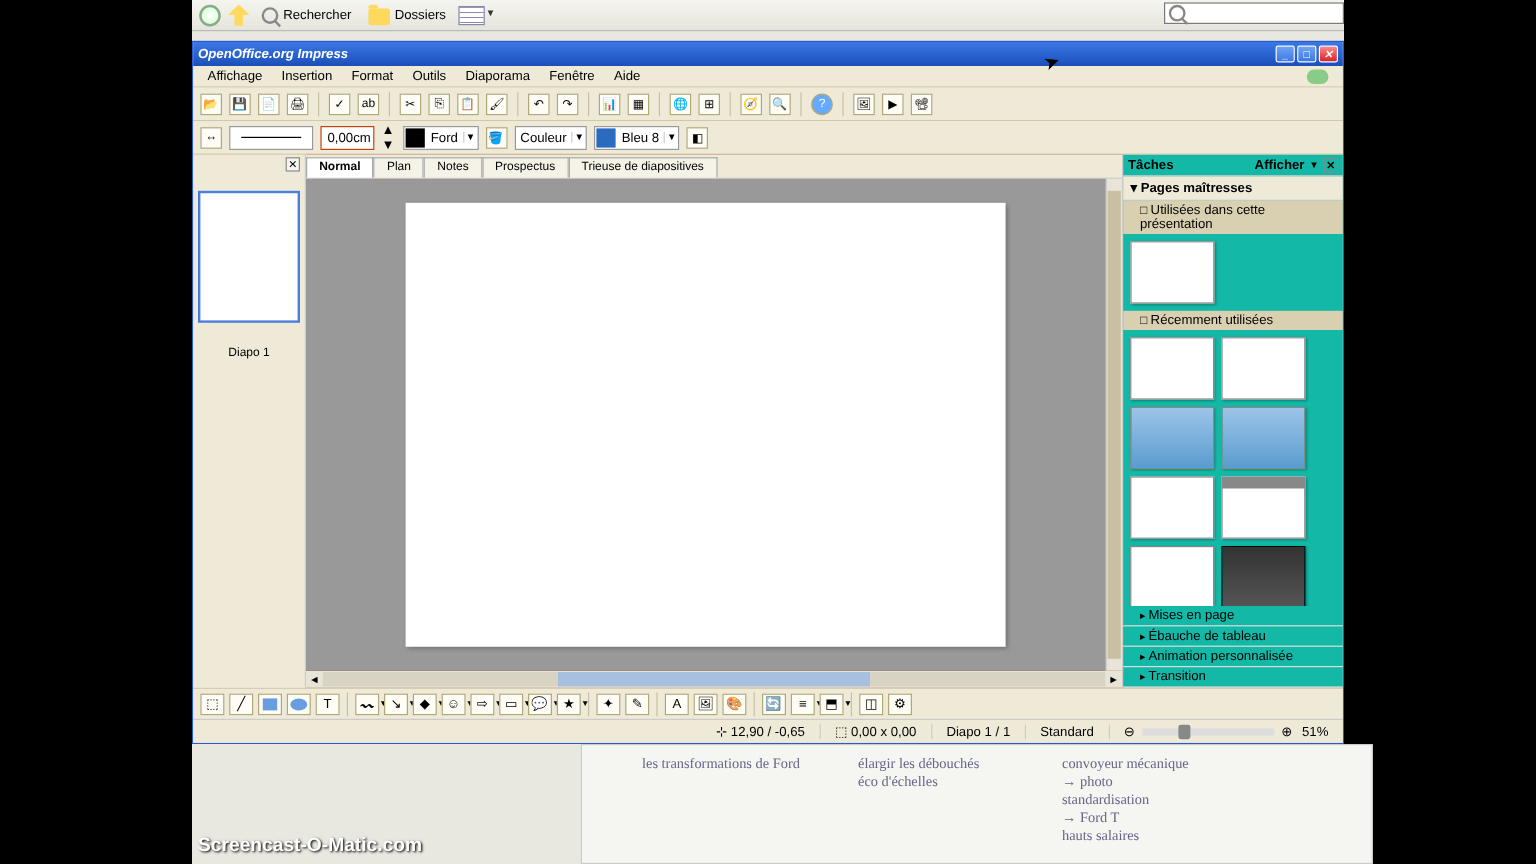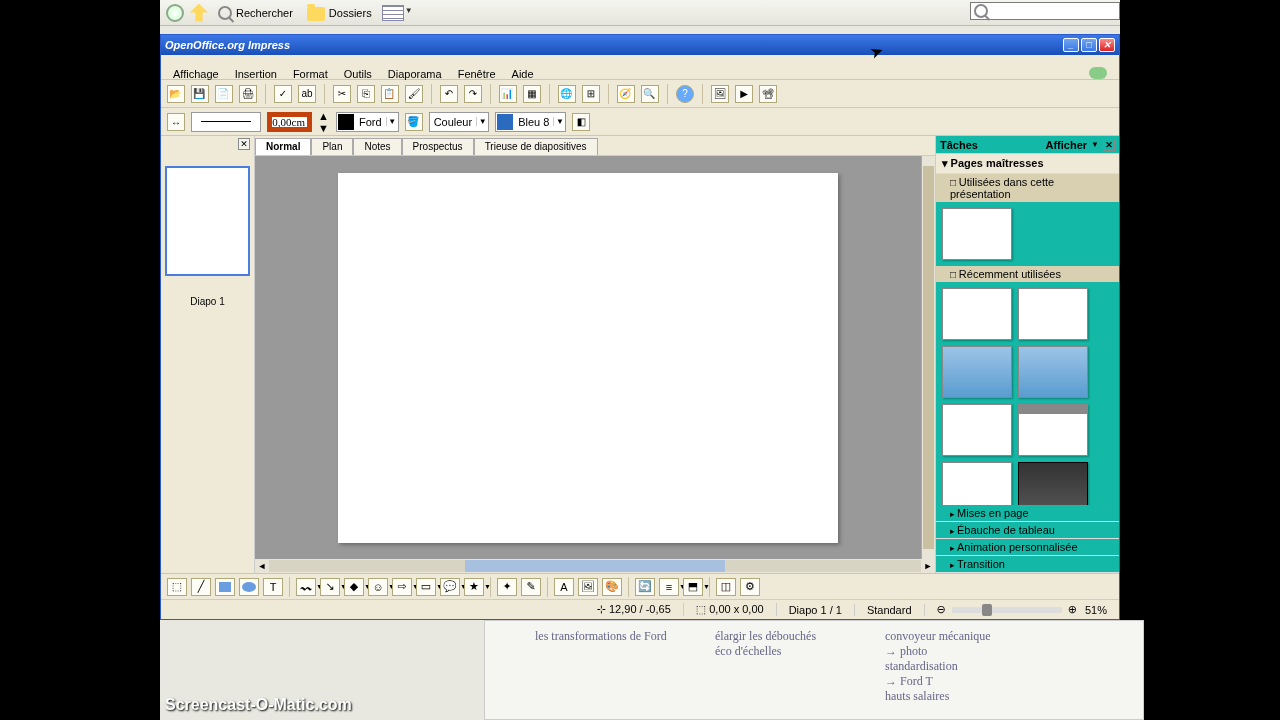--- a/index.html
+++ b/index.html
@@ -22,32 +22,32 @@
 
 .impress-window { position:absolute; left:0; top:34px; right:0; height:586px; border:1px solid #2a5bcc; background:#efead8; display:flex; flex-direction:column; }
 .titlebar { height:20px; background:linear-gradient(#3b78e7,#1a4fb8); color:#fff; font-weight:bold; font-style:italic; display:flex; align-items:center; padding:0 4px; }
 .titlebar .spacer{flex:1;}
 .win-btns{display:flex;gap:2px;}
 .win-btn{width:16px;height:14px;border:1px solid #fff;border-radius:2px;display:flex;align-items:center;justify-content:center;font-size:9px;font-weight:bold;cursor:pointer;}
 .win-min{background:linear-gradient(#6fa4f0,#3b78e7);}
 .win-max{background:linear-gradient(#6fa4f0,#3b78e7);}
 .win-close{background:linear-gradient(#f88,#d22);color:#fff;}
 
-.menubar { height:18px; background:#efead8; display:flex; align-items:flex-start; padding:12px 4px; gap:0; border-bottom:1px solid #d0c8a8; }
+.menubar { height:18px; background:#efead8; display:flex; align-items:center; padding:0 4px; gap:0; border-bottom:1px solid #d0c8a8; }
 .menu-item{padding:1px 8px;cursor:pointer;}
 .menu-right{margin-left:auto;padding-right:8px;}
 .cloud-icon{width:18px;height:12px;background:#8c8;border-radius:8px;}
 
 .toolbar1,.toolbar2{height:28px;background:#efead8;display:flex;align-items:center;gap:6px;padding:0 6px;border-bottom:1px solid #d0c8a8;}
 .t-icon{width:18px;height:18px;border:1px solid #b0a878;background:#fdfcf5;display:inline-flex;align-items:center;justify-content:center;font-size:10px;cursor:pointer;}
 .t-sep{width:1px;height:20px;background:#c8c0a0;margin:0 2px;}
 
 .line-style-sel{width:70px;height:20px;border:1px solid #999;background:#fff;display:flex;align-items:center;justify-content:center;}
 .line-style-sel::before{content:'';display:block;width:50px;height:1px;background:#000;}
-.spin-input{width:45px;height:20px;border:5px solid #c2410c;background:#fff;text-align:right;padding-right:2px;font-family:Liberation Serif, serif;}
+.spin-input{width:45px;height:20px;border:1px solid #c2410c;background:#fff;text-align:right;padding-right:2px;}
 .color-sel{display:flex;align-items:center;border:1px solid #999;height:20px;background:#fff;}
 .color-sq{width:16px;height:16px;margin:1px;}
 .color-sel span{padding:0 4px;}
 .color-sel .dd{width:12px;border-left:1px solid #ccc;text-align:center;font-size:8px;}
 
 .workspace{flex:1;display:flex;min-height:0;}
 .slides-panel{width:94px;background:#efead8;border-right:1px solid #ccc;position:relative;}
 .close-x{position:absolute;top:2px;right:4px;width:12px;height:12px;border:1px solid #888;font-size:9px;text-align:center;cursor:pointer;background:#f5f5f0;}
 .slide-thumb{margin:30px 4px 4px 4px;height:110px;border:2px solid #4a7edc;background:#fff;}
 .slide-label{text-align:center;font-size:10px;margin-top:20px;}

